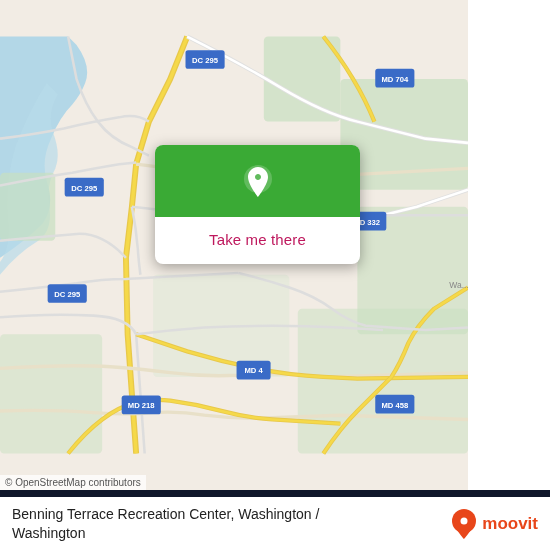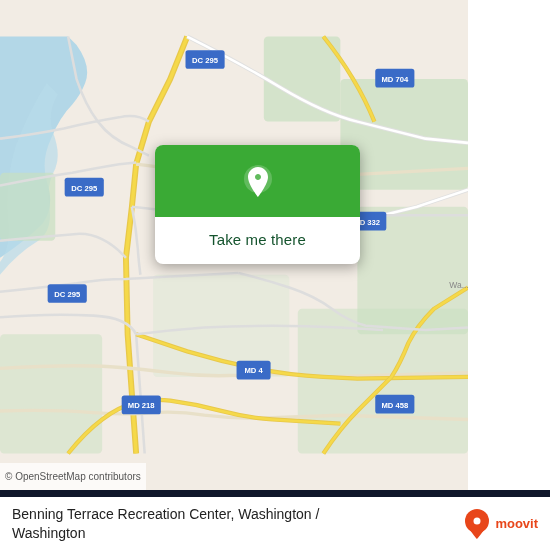--- a/index.html
+++ b/index.html
@@ -68,38 +68,38 @@
     }
 
     .popup-bottom {
       padding: 10px 16px 12px;
       text-align: center;
     }
 
     .popup-button {
       background: white;
       border: none;
-      color: #14532d;
+      color: #be185d;
       font-size: 15px;
       font-weight: 500;
       cursor: pointer;
       padding: 4px 8px;
       border-radius: 4px;
       letter-spacing: 0.01em;
     }
 
     
     .osm-attribution {
       position: absolute;
       bottom: 0;
       left: 0;
       background: rgba(255,255,255,0.75);
       font-size: 10px;
       color: #555;
-      padding: 8px 5px;
+      padding: 2px 5px;
     }
 
     
     #bottom-bar {
       width: 550px;
       height: 60px;
       background: white;
       border-top: 7px solid #0f172a;
       display: flex;
       align-items: center;
@@ -120,21 +120,21 @@
       gap: 3px;
       flex-shrink: 0;
     }
 
     .moovit-icon {
       width: 30px;
       height: 30px;
     }
 
     .moovit-text {
-      font-size: 13px;
+      font-size: 17px;
       font-weight: bold;
       color: #e8461a;
     }
   </style>
 </head>
 <body>
 
 <div id="map-container">
   <div class="map-bg"></div>
 

